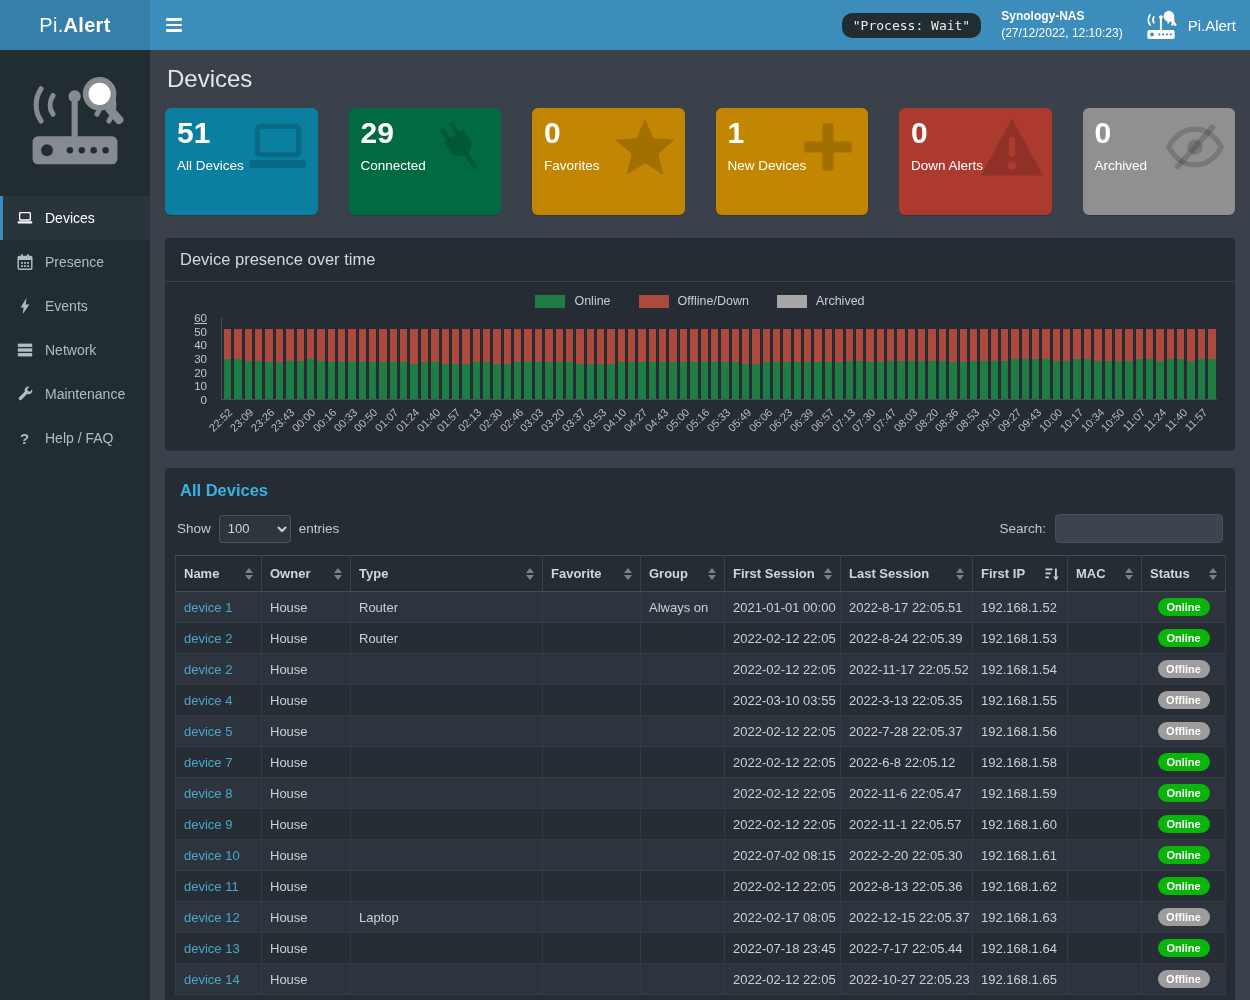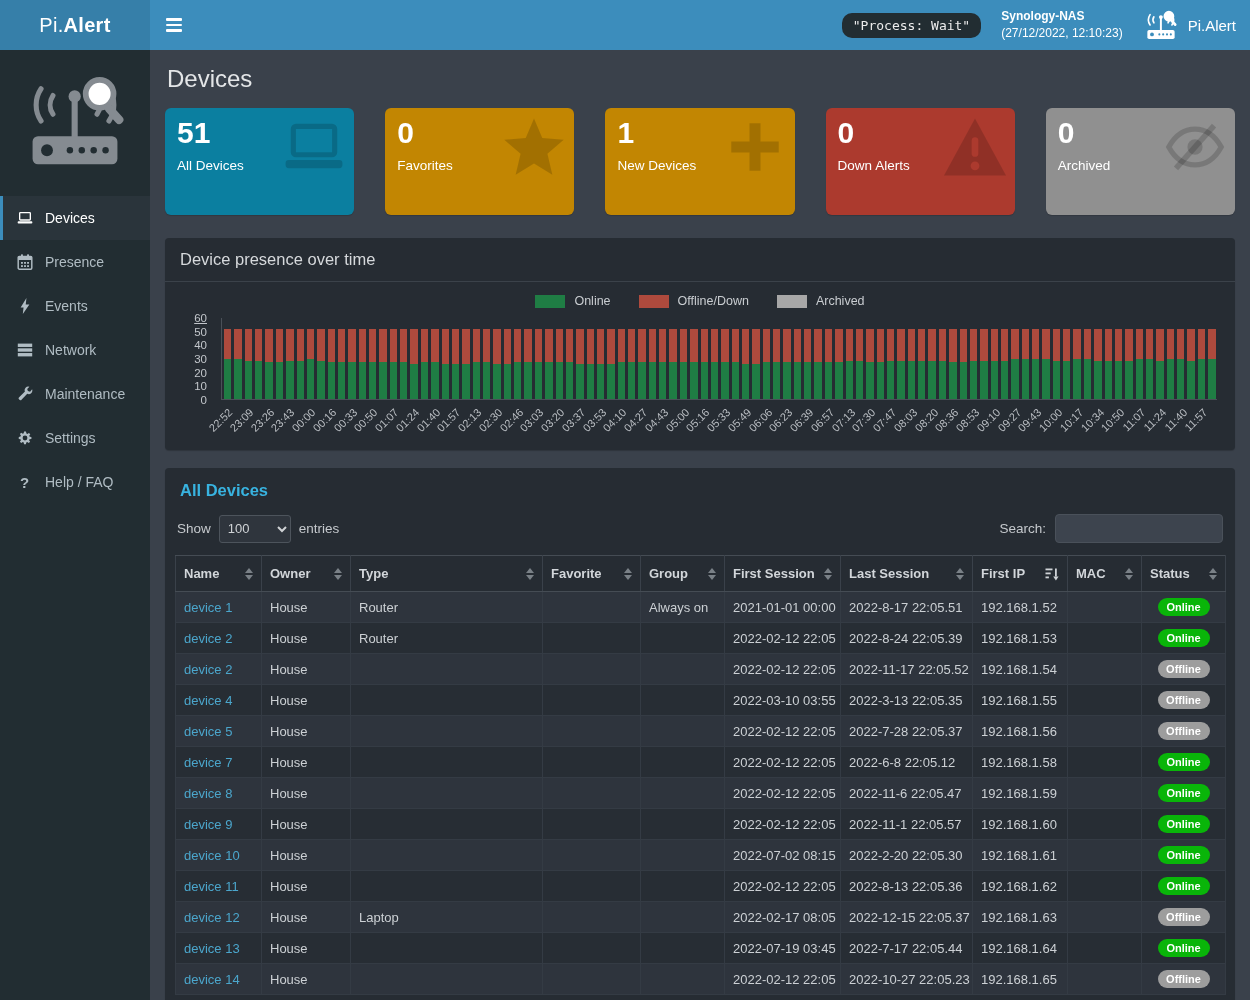--- a/index.html
+++ b/index.html
@@ -205,45 +205,49 @@
       <div class="menu-item">
         <span class="mi-icon">
           <svg viewBox="0 0 22 22">
             <path fill="currentColor" d="M20.8 4.6a5 5 0 0 1-6.7 6.2l-7.6 7.6a2.3 2.3 0 1 1-3.2-3.2l7.6-7.6a5 5 0 0 1 6.2-6.7L14 4l1 3 3 1z"></path>
           </svg>
         </span>
         <span>Maintenance</span>
       </div>
       <div class="menu-item">
         <span class="mi-icon">
-          <svg viewBox="0 0 20 20">
-            <path fill="currentColor" d="M18 11.2V8.8l-2.2-.4a6 6 0 0 0-.5-1.2l1.3-1.9-1.7-1.7-1.9 1.3a6 6 0 0 0-1.2-.5L11.2 2H8.8l-.4 2.2a6 6 0 0 0-1.2.5L5.3 3.4 3.6 5.1l1.3 1.9a6 6 0 0 0-.5 1.2L2.2 8.8v2.4l2.2.4c.1.4.3.8.5 1.2l-1.3 1.9 1.7 1.7 1.9-1.3c.4.2.8.4 1.2.5l.4 2.2h2.4l.4-2.2c.4-.1.8-.3 1.2-.5l1.9 1.3 1.7-1.7-1.3-1.9c.2-.4.4-.8.5-1.2l2.2-.4zM10 13a3 3 0 1 1 0-6 3 3 0 0 1 0 6z"></path>
-          </svg>
-        </span>
-        <span>Settings</span>
-      </div>
-      <div class="menu-item">
-        <span class="mi-icon">
           <span class="q">?</span>
         </span>
         <span>Help / FAQ</span>
       </div>
     </div>
 </div>
 
 <div class="content">
   <div class="page-title">Devices</div>
 
   <div class="cards">
       <div class="card" style="background: rgb(11, 127, 160); --card-bg: #0b7fa0;">
         <div class="card-num">51</div>
         <div class="card-label">All Devices</div>
         <div class="card-icon"><svg viewBox="0 0 24 19">
             <rect x="4" y="1.5" width="16" height="11" rx="1" fill="none" stroke="currentColor" stroke-width="2"></rect>
             <rect x="1" y="14.5" width="22" height="3.2" rx="1.2" fill="currentColor"></rect>
+          </svg></div>
+      </div>
+      <div class="card" style="background: rgb(0, 107, 65); --card-bg: #006b41;">
+        <div class="card-num">29</div>
+        <div class="card-label">Connected</div>
+        <div class="card-icon"><svg viewBox="0 0 24 24">
+            <g transform="rotate(-35 12 12)" fill="currentColor">
+              <rect x="8.8" y="1.5" width="2" height="6" rx="1"></rect>
+              <rect x="13.2" y="1.5" width="2" height="6" rx="1"></rect>
+              <path d="M7.3 6.8h9.4v4.2a4.7 4.7 0 0 1-9.4 0z"></path>
+              <rect x="11.1" y="15" width="1.8" height="7.5" rx="0.9"></rect>
+            </g>
           </svg></div>
       </div>
       <div class="card" style="background: rgb(194, 134, 2); --card-bg: #c28602;">
         <div class="card-num">0</div>
         <div class="card-label">Favorites</div>
         <div class="card-icon"><svg viewBox="0 0 24 23">
             <polygon fill="currentColor" points="12,0.5 15.2,8 23.5,8.7 17.2,14.1 19.1,22.2 12,17.9 4.9,22.2 6.8,14.1 0.5,8.7 8.8,8"></polygon>
           </svg></div>
       </div>
       <div class="card" style="background: rgb(194, 134, 2); --card-bg: #c28602;">
@@ -997,21 +1001,21 @@
             <td>192.168.1.63</td>
             <td></td>
             <td class="cell-status"><span class="pill offline">Offline</span></td>
           </tr>
           <tr>
             <td><a class="dev-link">device 13</a></td>
             <td>House</td>
             <td></td>
             <td></td>
             <td></td>
-            <td>2022-07-19  03:45</td>
+            <td>2022-07-18  23:45</td>
             <td>2022-7-17  22:05.44</td>
             <td>192.168.1.64</td>
             <td></td>
             <td class="cell-status"><span class="pill online">Online</span></td>
           </tr>
           <tr>
             <td><a class="dev-link">device 14</a></td>
             <td>House</td>
             <td></td>
             <td></td>

